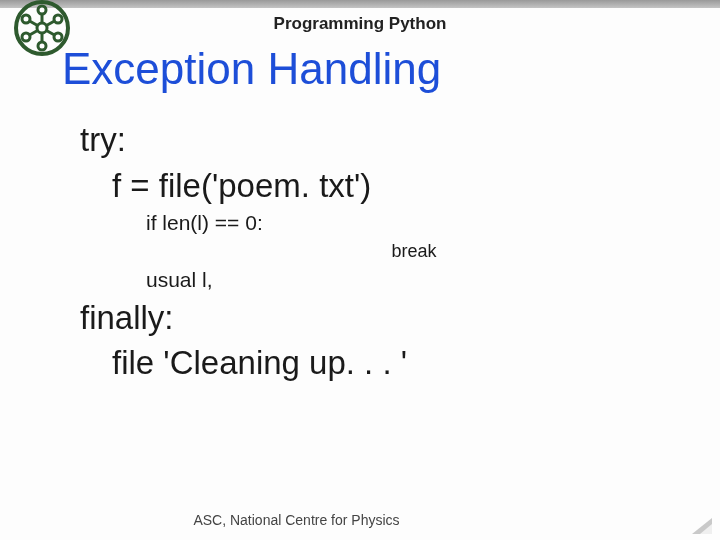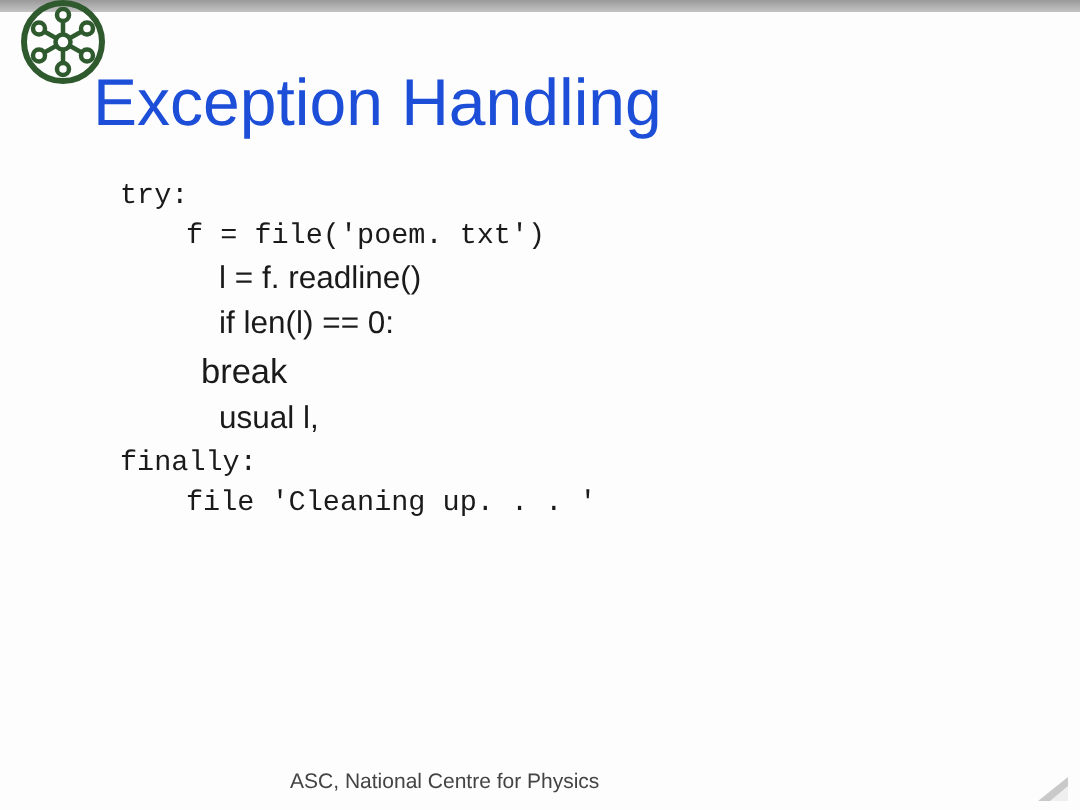--- a/index.html
+++ b/index.html
@@ -52,24 +52,24 @@
     color: #1d4ed8;
     font-family: Verdana, Geneva, sans-serif;
   }
   .body {
     position: absolute;
     left: 80px;
     top: 116px;
     width: 600px;
     color: #1a1a1a;
   }
-  .lvl1 { font-size: 19px; line-height: 1.32; margin: 2px 0; font-family: Liberation Mono, monospace; }
-  .lvl1.in1 { margin-left: 44px; }
+  .lvl1 { font-size: 33px; line-height: 1.32; margin: 2px 0; }
+  .lvl1.in1 { margin-left: 32px; }
   .lvl2 { font-size: 21px; line-height: 1.34; margin: 2px 0 2px 66px; }
-  .lvl3 { font-size: 23px; line-height: 1.35; margin: 2px 0 2px 54px; }
+  .lvl3 { font-size: 18px; line-height: 1.35; margin: 2px 0 2px 68px; text-align: center; }
   .footer {
     position: absolute;
     bottom: 12px;
     left: 0;
     width: 593px;
     text-align: center;
     font-size: 14px;
     color: #444;
   }
   .corner {
@@ -116,27 +116,27 @@
         <circle cx="28" cy="46" r="4" fill="#fff"></circle>
         <circle cx="12" cy="19" r="4" fill="#fff"></circle>
         <circle cx="44" cy="37" r="4" fill="#fff"></circle>
         <circle cx="12" cy="37" r="4" fill="#fff"></circle>
         <circle cx="44" cy="19" r="4" fill="#fff"></circle>
         <circle cx="28" cy="28" r="5" fill="#fff"></circle>
       </g>
     </svg>
   </div>
 
+  <div class="header-title">Programming Python</div>
 
   <div class="page-title">Exception Handling</div>
 
   <div class="body">
     <div class="lvl1">try:</div>
     <div class="lvl1 in1">f = file('poem. txt')</div>
-    <div class="lvl2">l = f. readline()</div>
     <div class="lvl2">if len(l) == 0:</div>
     <div class="lvl3">break</div>
     <div class="lvl2">usual l,</div>
     <div class="lvl1">finally:</div>
     <div class="lvl1 in1">file 'Cleaning up. . . '</div>
   </div>
 
   <div class="footer">ASC, National Centre for Physics</div>
 
   <div class="corner"></div>

